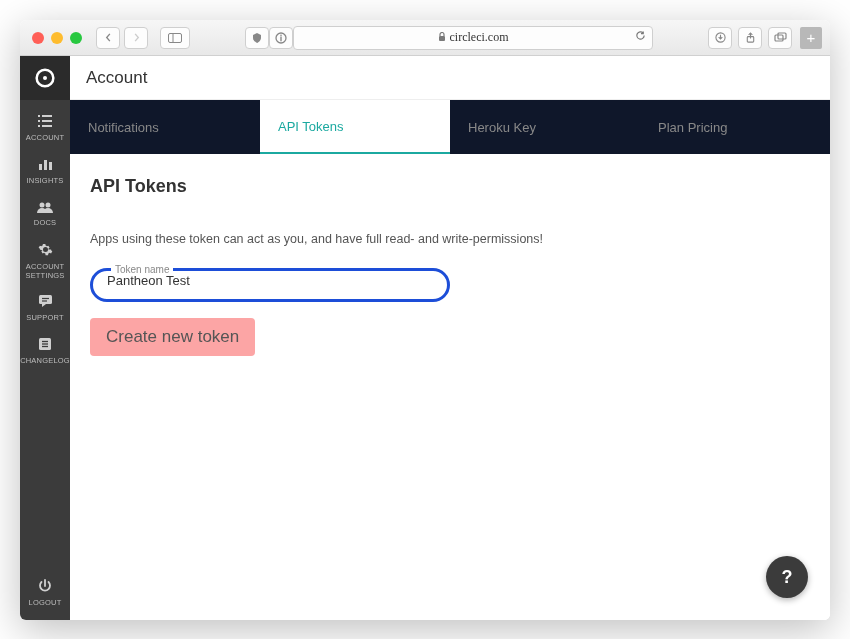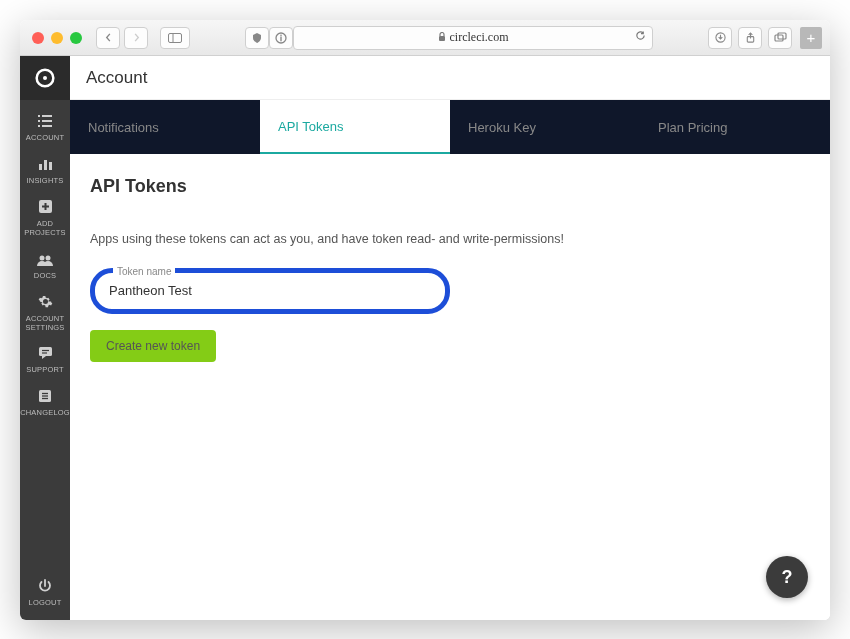--- a/index.html
+++ b/index.html
@@ -97,34 +97,34 @@
       flex:1; display:flex; align-items:center; padding:0 18px;
       font-size:13px; color:#888; cursor:pointer;
     }
     .tab.active {
       background:#fff; color:#1ba9a0; border-bottom:2px solid #1ba9a0;
     }
     .content { padding:22px 20px; }
     .section-title { font-size:18px; color:#333; margin-bottom:14px; }
     .section-desc { font-size:12.5px; color:#555; line-height:1.55; margin-bottom:18px; }
     .field-wrap {
-      width:360px; border:5px solid #1d4ed8; border-radius:22px;
-      padding:8px 14px 10px; position:relative; margin-bottom:16px;
+      width:360px; border:3px solid #1d4ed8; border-radius:22px;
+      padding:0 14px 10px; position:relative; margin-bottom:16px;
     }
     .field-label {
       position:absolute; top:-7px; left:18px; background:#fff;
       padding:0 4px; font-size:10px; color:#888;
     }
     .field-input {
       border:none; outline:none; width:100%; font-size:13px;
       color:#333; background:transparent;
     }
     .create-btn {
-      background:#84cc16; border:none; border-radius:4px;
-      padding:9px 16px; font-size:12px; color:#555; cursor:pointer;
+      background:#fca5a5; border:none; border-radius:4px;
+      padding:9px 16px; font-size:17px; color:#555; cursor:pointer;
     }
     .fab {
       position:absolute; bottom:22px; right:22px; width:42px; height:42px;
       border-radius:50%; background:#3b3b3b; color:#fff; display:flex;
       align-items:center; justify-content:center; font-size:18px;
       box-shadow:0 2px 6px rgba(0,0,0,0.3); cursor:pointer; font-weight:bold;
     }
   </style>
 </head>
 <body>
@@ -237,31 +237,20 @@
         <span class="icon">
           <svg width="16" height="14" viewBox="0 0 16 14">
               <rect x="2" y="7" width="3" height="6" fill="#cfcfcf"></rect>
               <rect x="7" y="3" width="3" height="10" fill="#cfcfcf"></rect>
               <rect x="12" y="5" width="3" height="8" fill="#cfcfcf"></rect>
             </svg>
         </span>
         <span class="label">INSIGHTS</span>
       </div>
 
-      <div class="nav-item">
-        <span class="icon">
-          <svg width="15" height="15" viewBox="0 0 15 15">
-              <rect x="1" y="1" width="13" height="13" rx="2" fill="#cfcfcf"></rect>
-              <line x1="7.5" y1="4" x2="7.5" y2="11" stroke="#3b3b3b" stroke-width="2"></line>
-              <line x1="4" y1="7.5" x2="11" y2="7.5" stroke="#3b3b3b" stroke-width="2"></line>
-            </svg>
-        </span>
-        <span class="label" style="white-space:pre;">ADD
-PROJECTS</span>
-      </div>
 
       <div class="nav-item">
         <span class="icon">
           <svg width="18" height="12" viewBox="0 0 18 12">
               <circle cx="6" cy="4" r="2.5" fill="#cfcfcf"></circle>
               <circle cx="12" cy="4" r="2.5" fill="#cfcfcf"></circle>
               <path d="M1 12 a5 5 0 0 1 10 0 Z" fill="#cfcfcf"></path>
               <path d="M7 12 a5 5 0 0 1 10 0 Z" fill="#cfcfcf"></path>
             </svg>
         </span>
@@ -331,21 +320,21 @@
           </div>
         <div class="tab">
             <span>Plan Pricing</span>
           </div>
       </div>
 
       <div class="content">
         <h2 class="section-title">API Tokens</h2>
         <p class="section-desc">
           <br>
-          <span>Apps using these tokens can act as you, and have token read- and write-permissions!</span>
+          <span>Apps using these token can act as you, and have full read- and write-permissions!</span>
         </p>
 
         <div class="field-wrap">
           <span class="field-label">Token name</span>
           <input class="field-input" type="text" value="Pantheon Test" style="">
         </div>
 
         <button class="create-btn">Create new token</button>
       </div>
 

